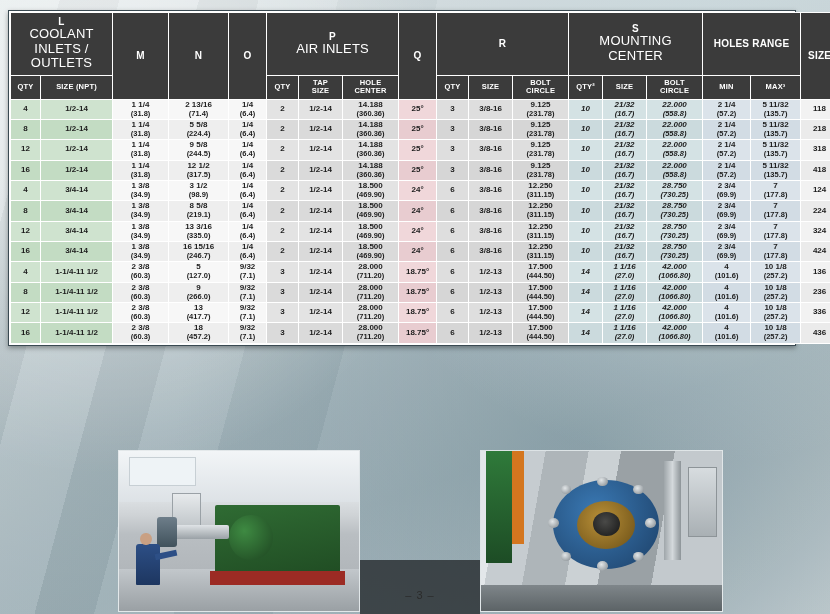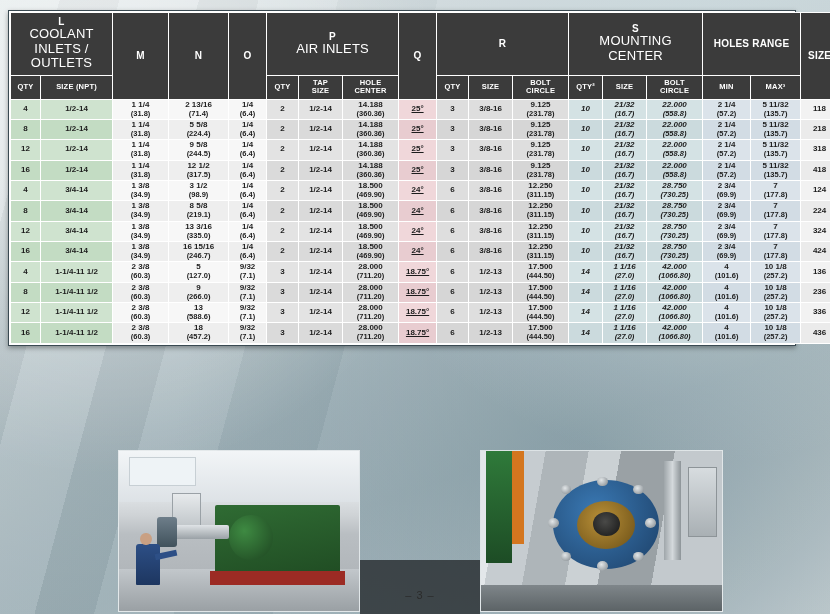--- a/index.html
+++ b/index.html
@@ -65,21 +65,21 @@
   thead th.grp .sub { display:block; font-size: 13px; font-weight:normal; }
   thead th.sub2 { font-size: 7.5px; padding: 3px 1px; }
 
   tbody td { color:#1c1c1c; font-weight: bold; font-size: 8px; }
   tbody td .mm { display:block; font-weight:bold; font-size: 7.5px; }
 
   
   .c-green { background: #cfe3cf; }
   .c-white { background: #f7f7f7; }
   .c-gray  { background: #e3e3e3; }
-  .c-pink  { background: #f0d7da; text-decoration: underline; }
+  .c-pink  { background: #f0d7da; }
   .c-gray2 { background: #dedede; }
   .c-teal  { background: #d4e2e4; font-style: italic; }
   .c-blue  { background: #dbe3ea; }
   .c-size  { background: #f2f2f2; }
 
   .band-alt .c-green { background:#c3dcc3; }
   .band-alt .c-white { background:#eeeeee; }
   .band-alt .c-gray  { background:#dadada; }
   .band-alt .c-pink  { background:#e8ccd0; }
   .band-alt .c-gray2 { background:#d6d6d6; }
@@ -436,21 +436,21 @@
             <td class="c-teal">1 1/16<span class="mm">(27.0)</span></td>
             <td class="c-teal">42.000<span class="mm">(1066.80)</span></td>
             <td class="c-blue">4<span class="mm">(101.6)</span></td>
             <td class="c-blue">10 1/8<span class="mm">(257.2)</span></td>
             <td class="c-size">236</td>
           </tr>
           <tr>
             <td class="c-green">12</td>
             <td class="c-green">1-1/4-11 1/2</td>
             <td class="c-white">2 3/8<span class="mm">(60.3)</span></td>
-            <td class="c-white">13<span class="mm">(588.6)</span></td>
+            <td class="c-white">13<span class="mm">(417.7)</span></td>
             <td class="c-white">9/32<span class="mm">(7.1)</span></td>
             <td class="c-gray">3</td>
             <td class="c-gray">1/2-14</td>
             <td class="c-gray">28.000<span class="mm">(711.20)</span></td>
             <td class="c-pink">18.75°</td>
             <td class="c-gray2">6</td>
             <td class="c-gray2">1/2-13</td>
             <td class="c-gray2">17.500<span class="mm">(444.50)</span></td>
             <td class="c-teal">14</td>
             <td class="c-teal">1 1/16<span class="mm">(27.0)</span></td>

